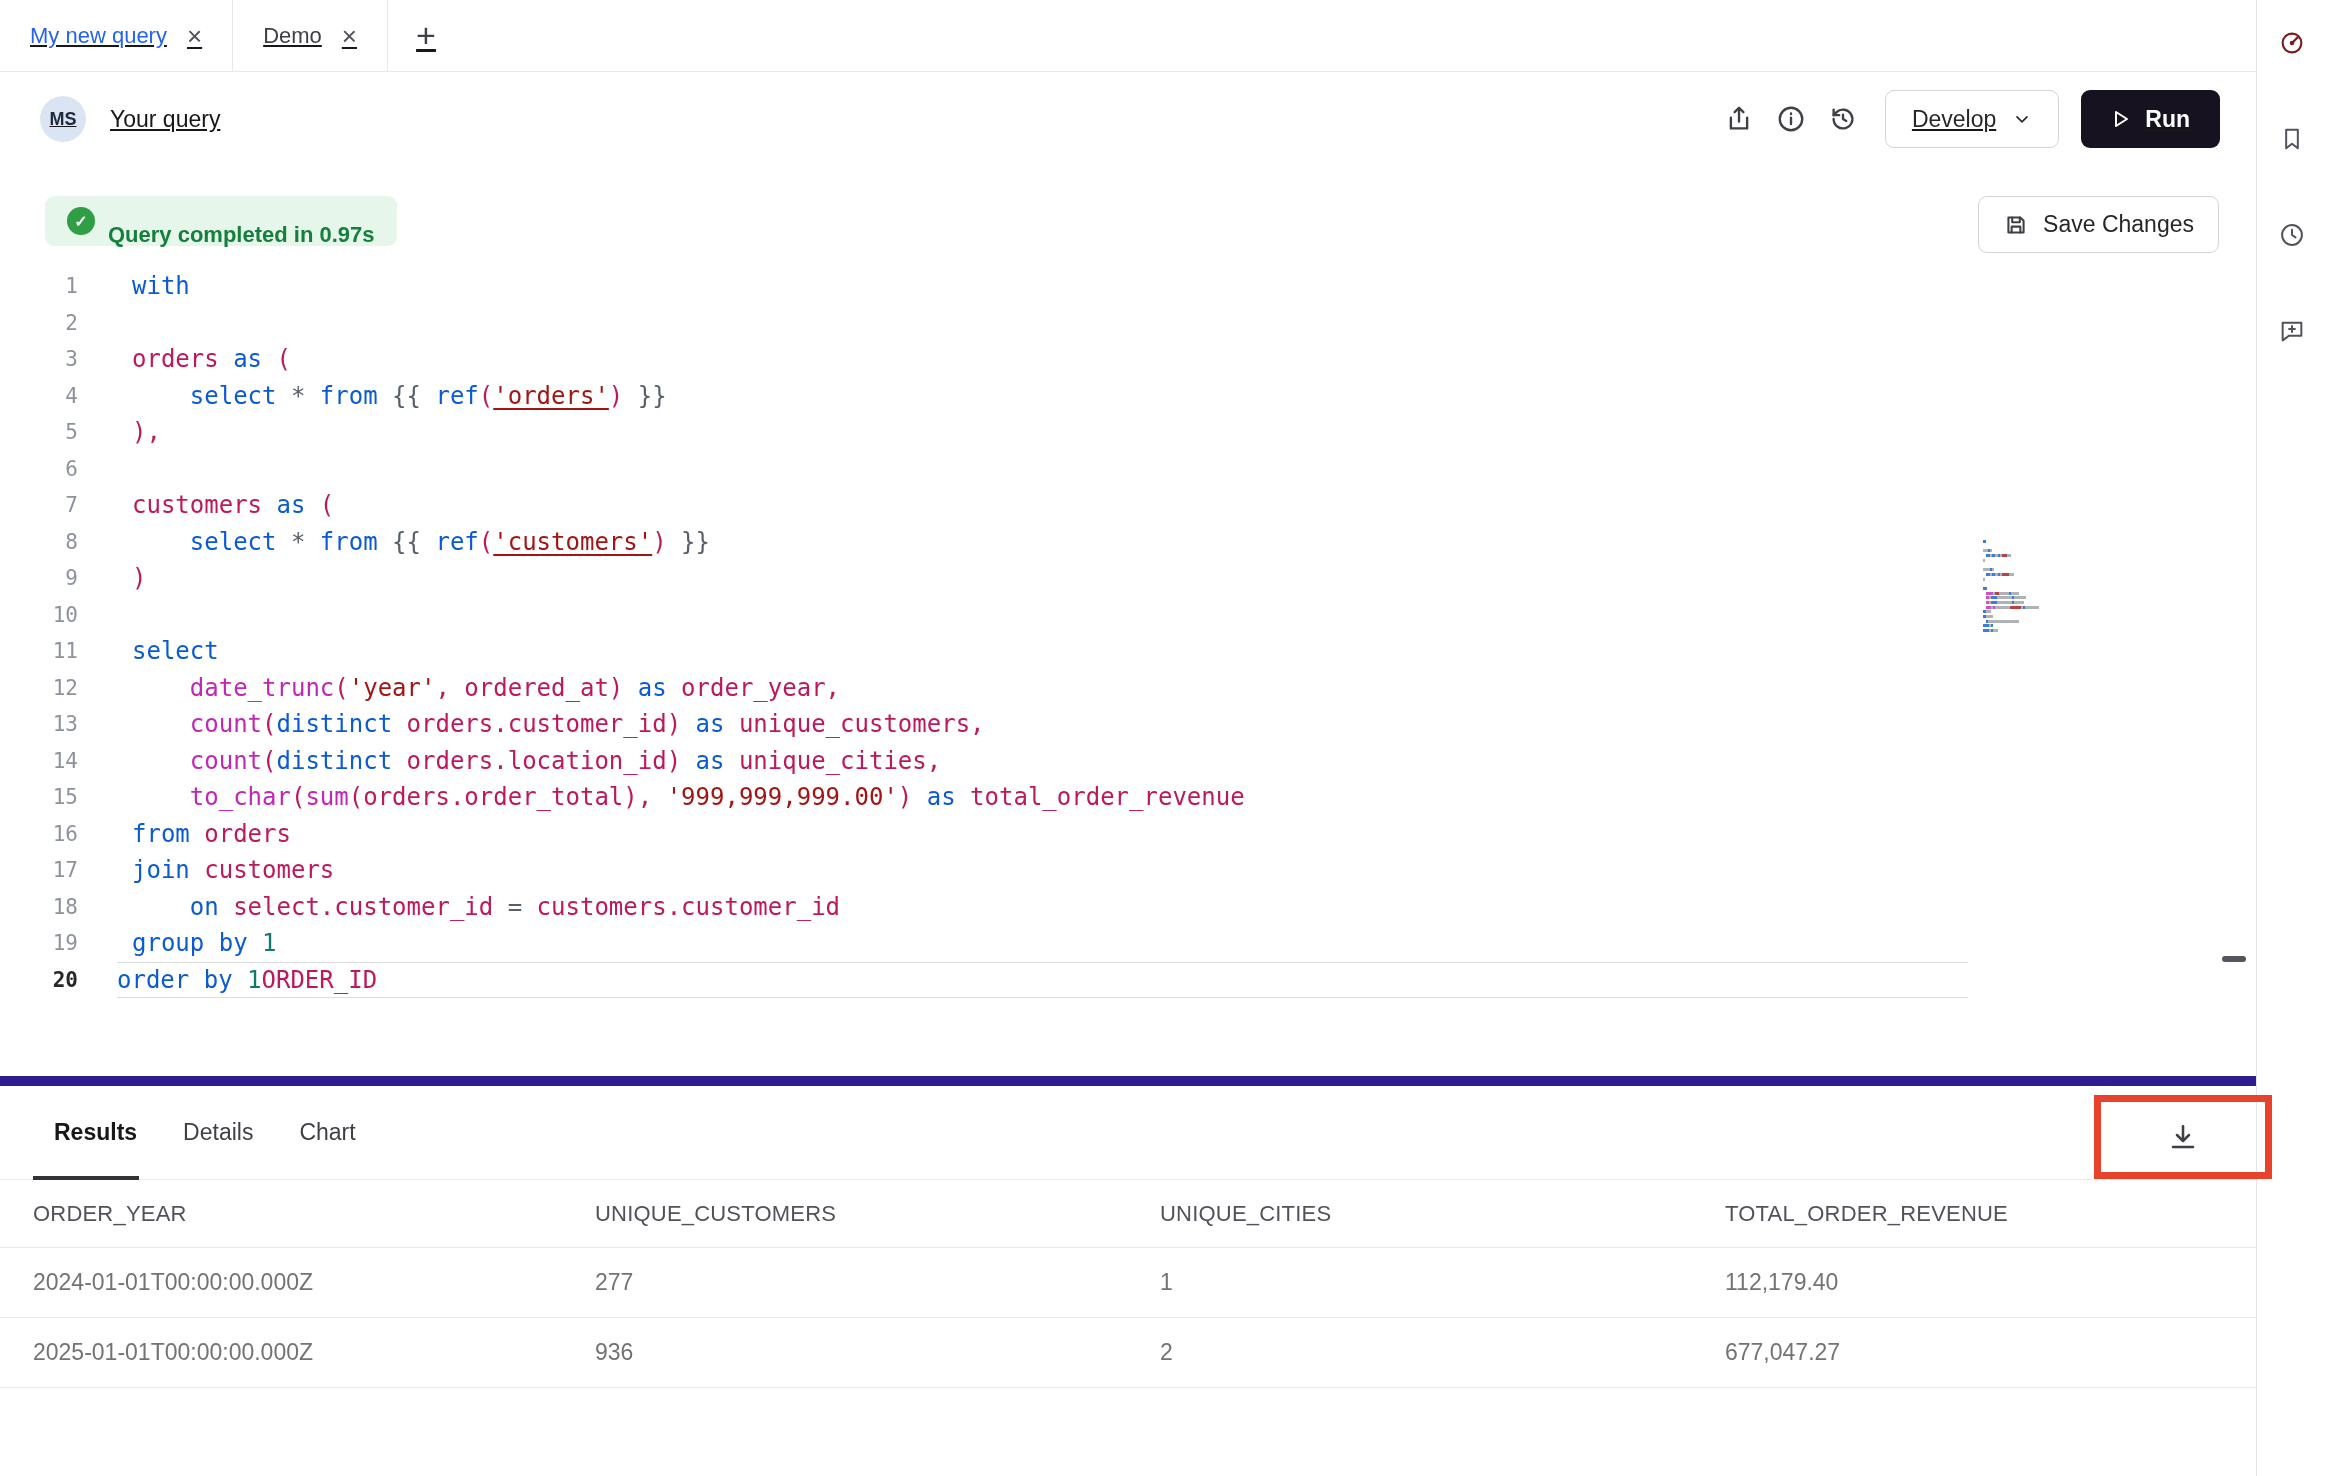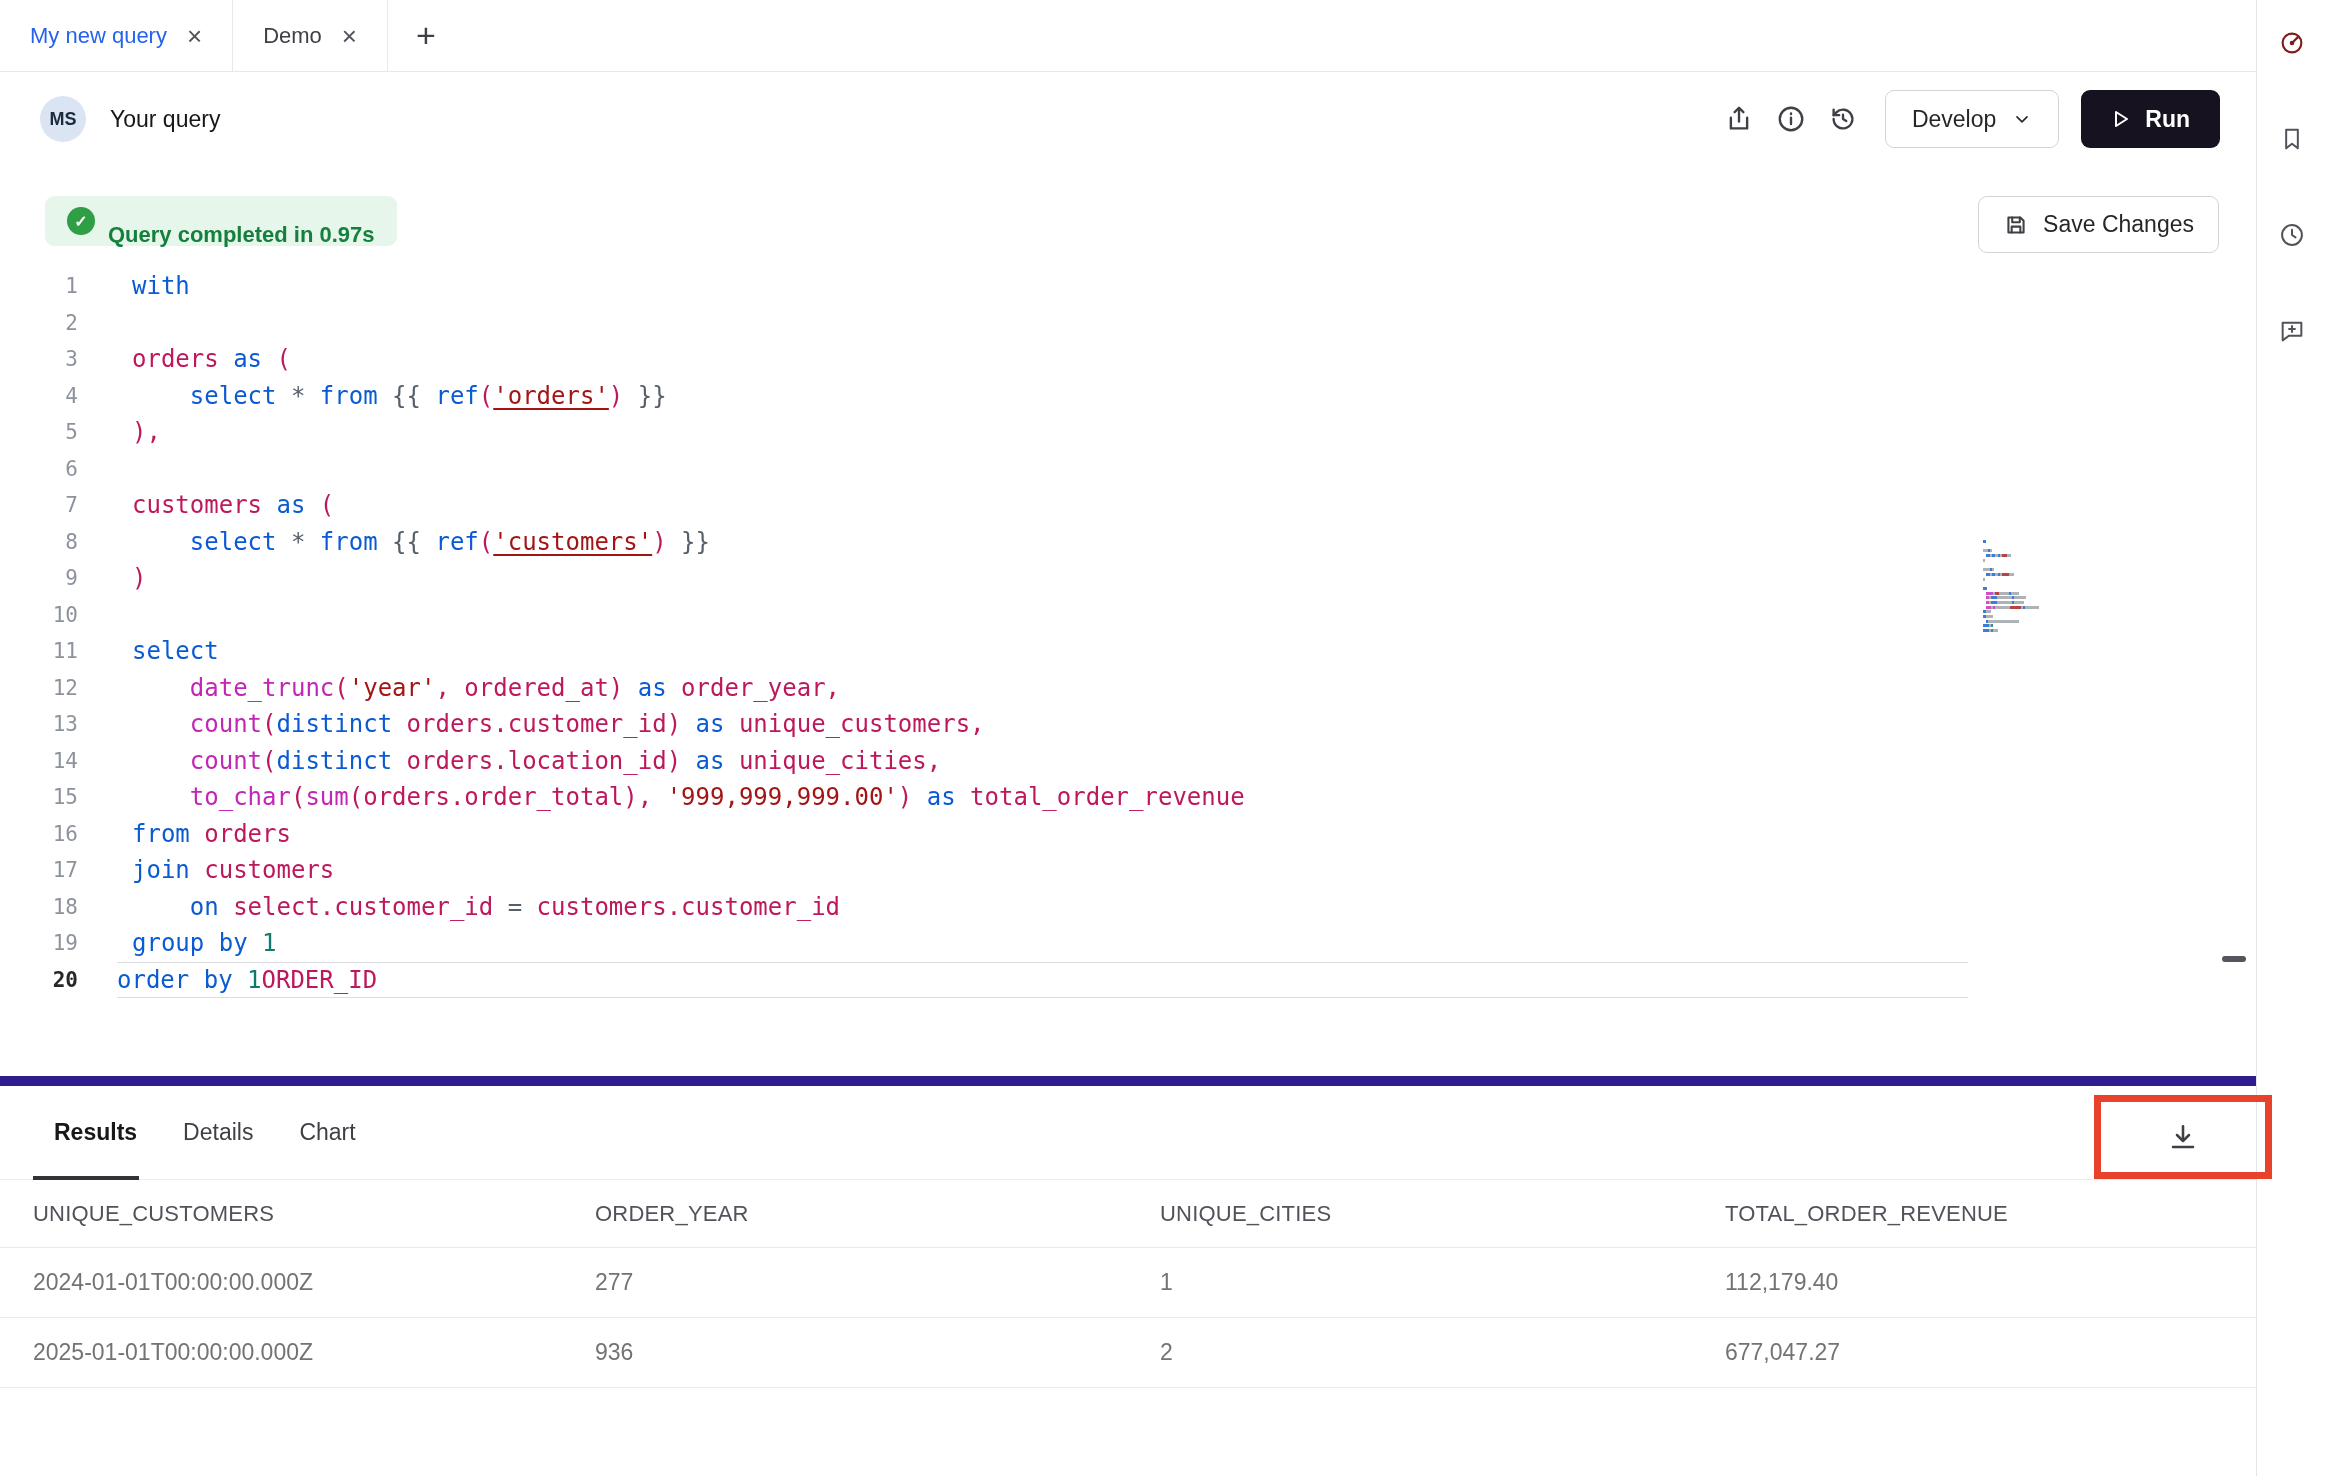--- a/index.html
+++ b/index.html
@@ -5,21 +5,21 @@
   :root{
     --accent:#2563eb;
     --divider:#2f1c8e;
     --annotation:#e8422c;
     --run-bg:#16121f;
     --success:#2f9e44;
   }
   *{margin:0;padding:0;box-sizing:border-box;}
   body{font-family:"Liberation Sans", sans-serif; color:#18181b; background:#fff;}
   .app{position:relative;width:2326px;height:1476px;background:#fff;overflow:hidden;}
-  .main{position:absolute;left:0;top:0;width:2256px;height:1476px;background:#fff;}
+  .main{position:absolute;left:0;top:0;width:2256px;height:1476px;background:#fff;text-decoration:underline;}
 
   
   .rail{position:absolute;right:0;top:0;width:70px;height:1476px;border-left:1px solid #e4e4e7;
         display:flex;flex-direction:column;align-items:center;padding-top:26px;gap:62px;background:#fff;}
   .rail-btn{width:34px;height:34px;display:flex;align-items:center;justify-content:center;}
   .rail svg{stroke:#52525b;fill:none;stroke-width:1.7;stroke-linecap:round;stroke-linejoin:round;}
   .rail .maroon svg{stroke:#7f1d1d;}
 
   
   .tabbar{height:72px;border-bottom:1px solid #e8e8ea;display:flex;align-items:stretch;}
@@ -321,22 +321,22 @@
         <svg width="32" height="32" viewBox="0 0 24 24">
           <path d="M12 4v10.5"></path>
             <path d="M7.5 10.5L12 15l4.5-4.5"></path>
             <path d="M4.5 19.5h15"></path>
         </svg>
       </div>
     </div>
 
     <div class="results-table">
         <div class="trow head">
+          <span class="th">ORDER_YEAR</span>
           <span class="th">UNIQUE_CUSTOMERS</span>
-          <span class="th">ORDER_YEAR</span>
           <span class="th">UNIQUE_CITIES</span>
           <span class="th">TOTAL_ORDER_REVENUE</span>
         </div>
         <div class="trow">
           <span class="td">2024-01-01T00:00:00.000Z</span>
           <span class="td">277</span>
           <span class="td">1</span>
           <span class="td">112,179.40</span>
         </div>
         <div class="trow">

